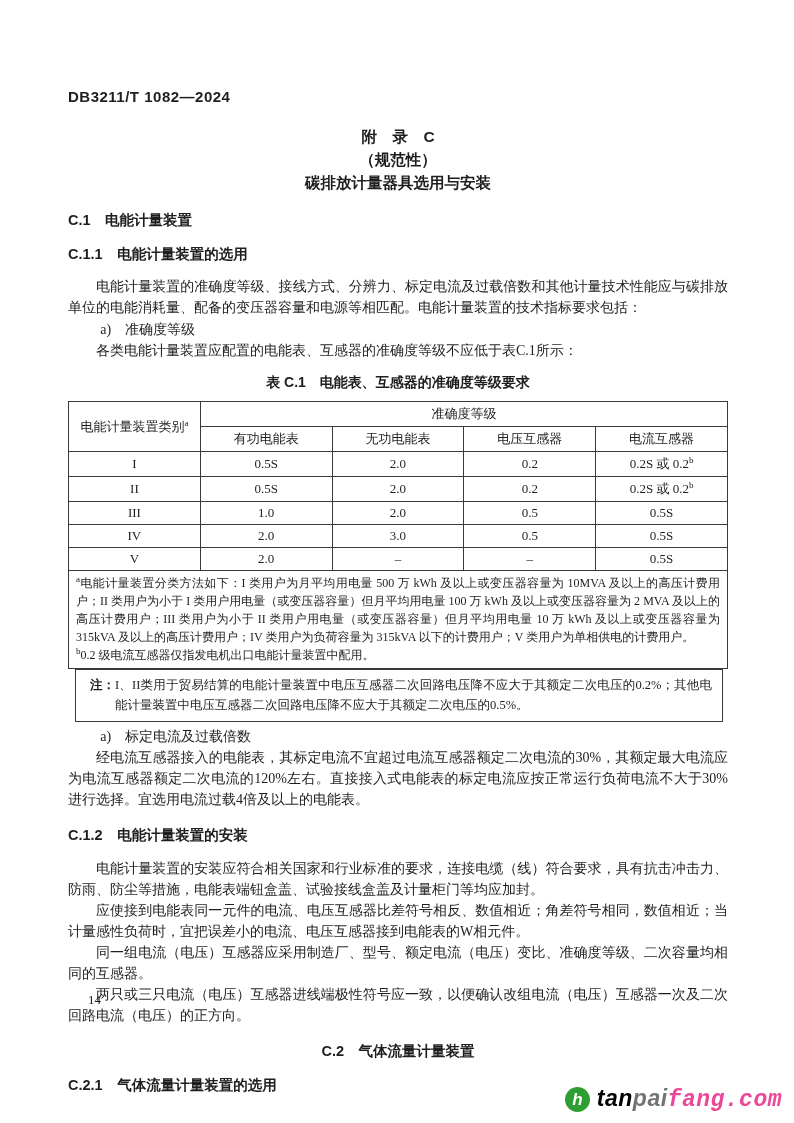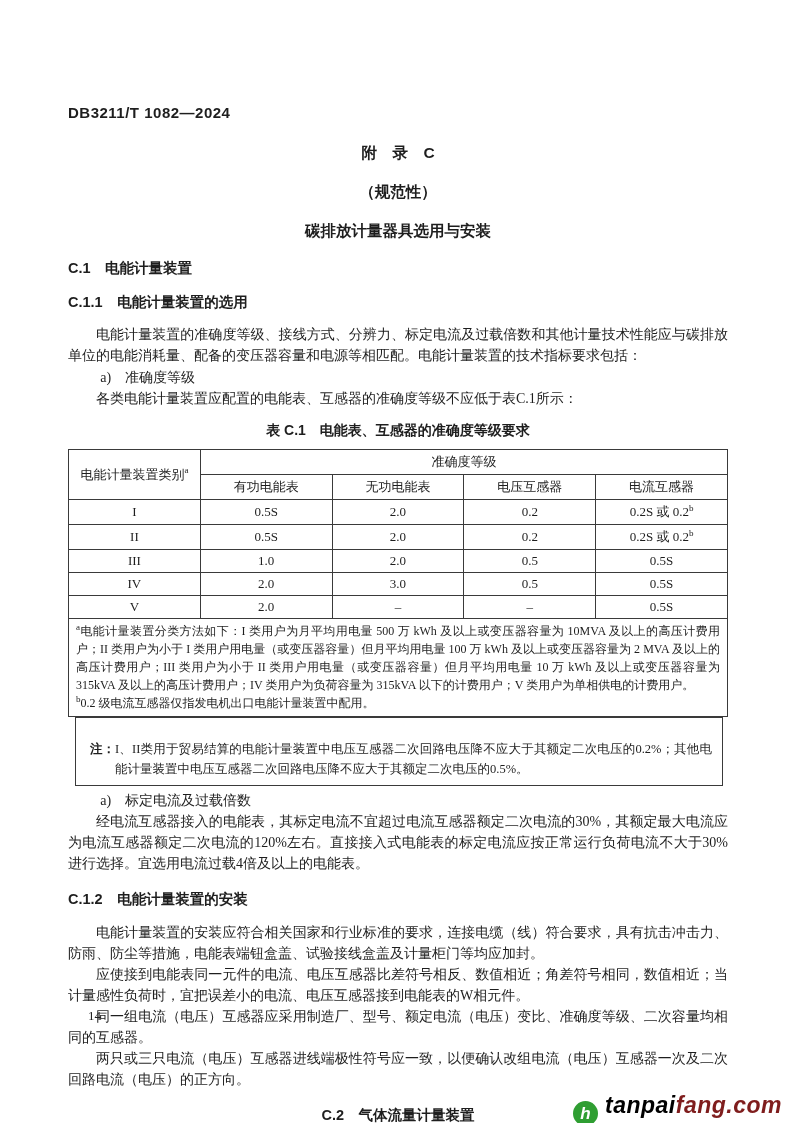--- a/index.html
+++ b/index.html
@@ -6,21 +6,21 @@
   html, body { background: #e8e8e8; }
   body { font-family: "Liberation Serif", "DejaVu Serif", serif; color: #1e1e1e; }
   .page {
     position: relative;
     width: 794px; height: 1123px;
     margin: 0 auto;
     background: #ffffff;
     padding: 88px 66px 0 68px;
     overflow: hidden;
   }
-  [data-bind] { white-space: pre-wrap; margin-top: 16px; }
+  [data-bind] { white-space: pre-wrap; }
 
   .doc-number {
     font-family: "Liberation Sans", sans-serif;
     font-weight: bold; font-size: 15px; letter-spacing: 0.5px;
   }
   .title-block { text-align: center; margin-top: 20px; }
   .title-line {
     font-family: "Liberation Sans", sans-serif;
     font-weight: bold; font-size: 15.5px; line-height: 23px;
   }
@@ -210,16 +210,16 @@
   <div class="para tight" data-bind="sections.c12_para4">两只或三只电流（电压）互感器进线端极性符号应一致，以便确认改组电流（电压）互感器一次及二次回路电流（电压）的正方向。</div>
 
   <div class="heading h-c2" data-bind="sections.c2_heading">C.2　气体流量计量装置</div>
 
   <div class="heading h-c21" data-bind="sections.c21_heading">C.2.1　气体流量计量装置的选用</div>
 
   <div class="footer-pageno" data-bind="footer.page_number">14</div>
 
   <div class="logo">
     <div class="logo-icon" data-bind="footer.logo_icon_glyph" style="background: rgb(47, 158, 50);">h</div>
-    <div class="logo-text"><span style="color: #000000;">tan</span><span style="color: #000000;">pai</span><span style="color: #7f1d1d;">fang.com</span></div>
+    <div class="logo-text"><span style="color: #000000;">tan</span><span style="color: #737373;">pai</span><span style="color: #ec4899; font-family: Liberation Mono, monospace;">fang.com</span></div>
   </div>
 
 </div>
 
 </body></html>

